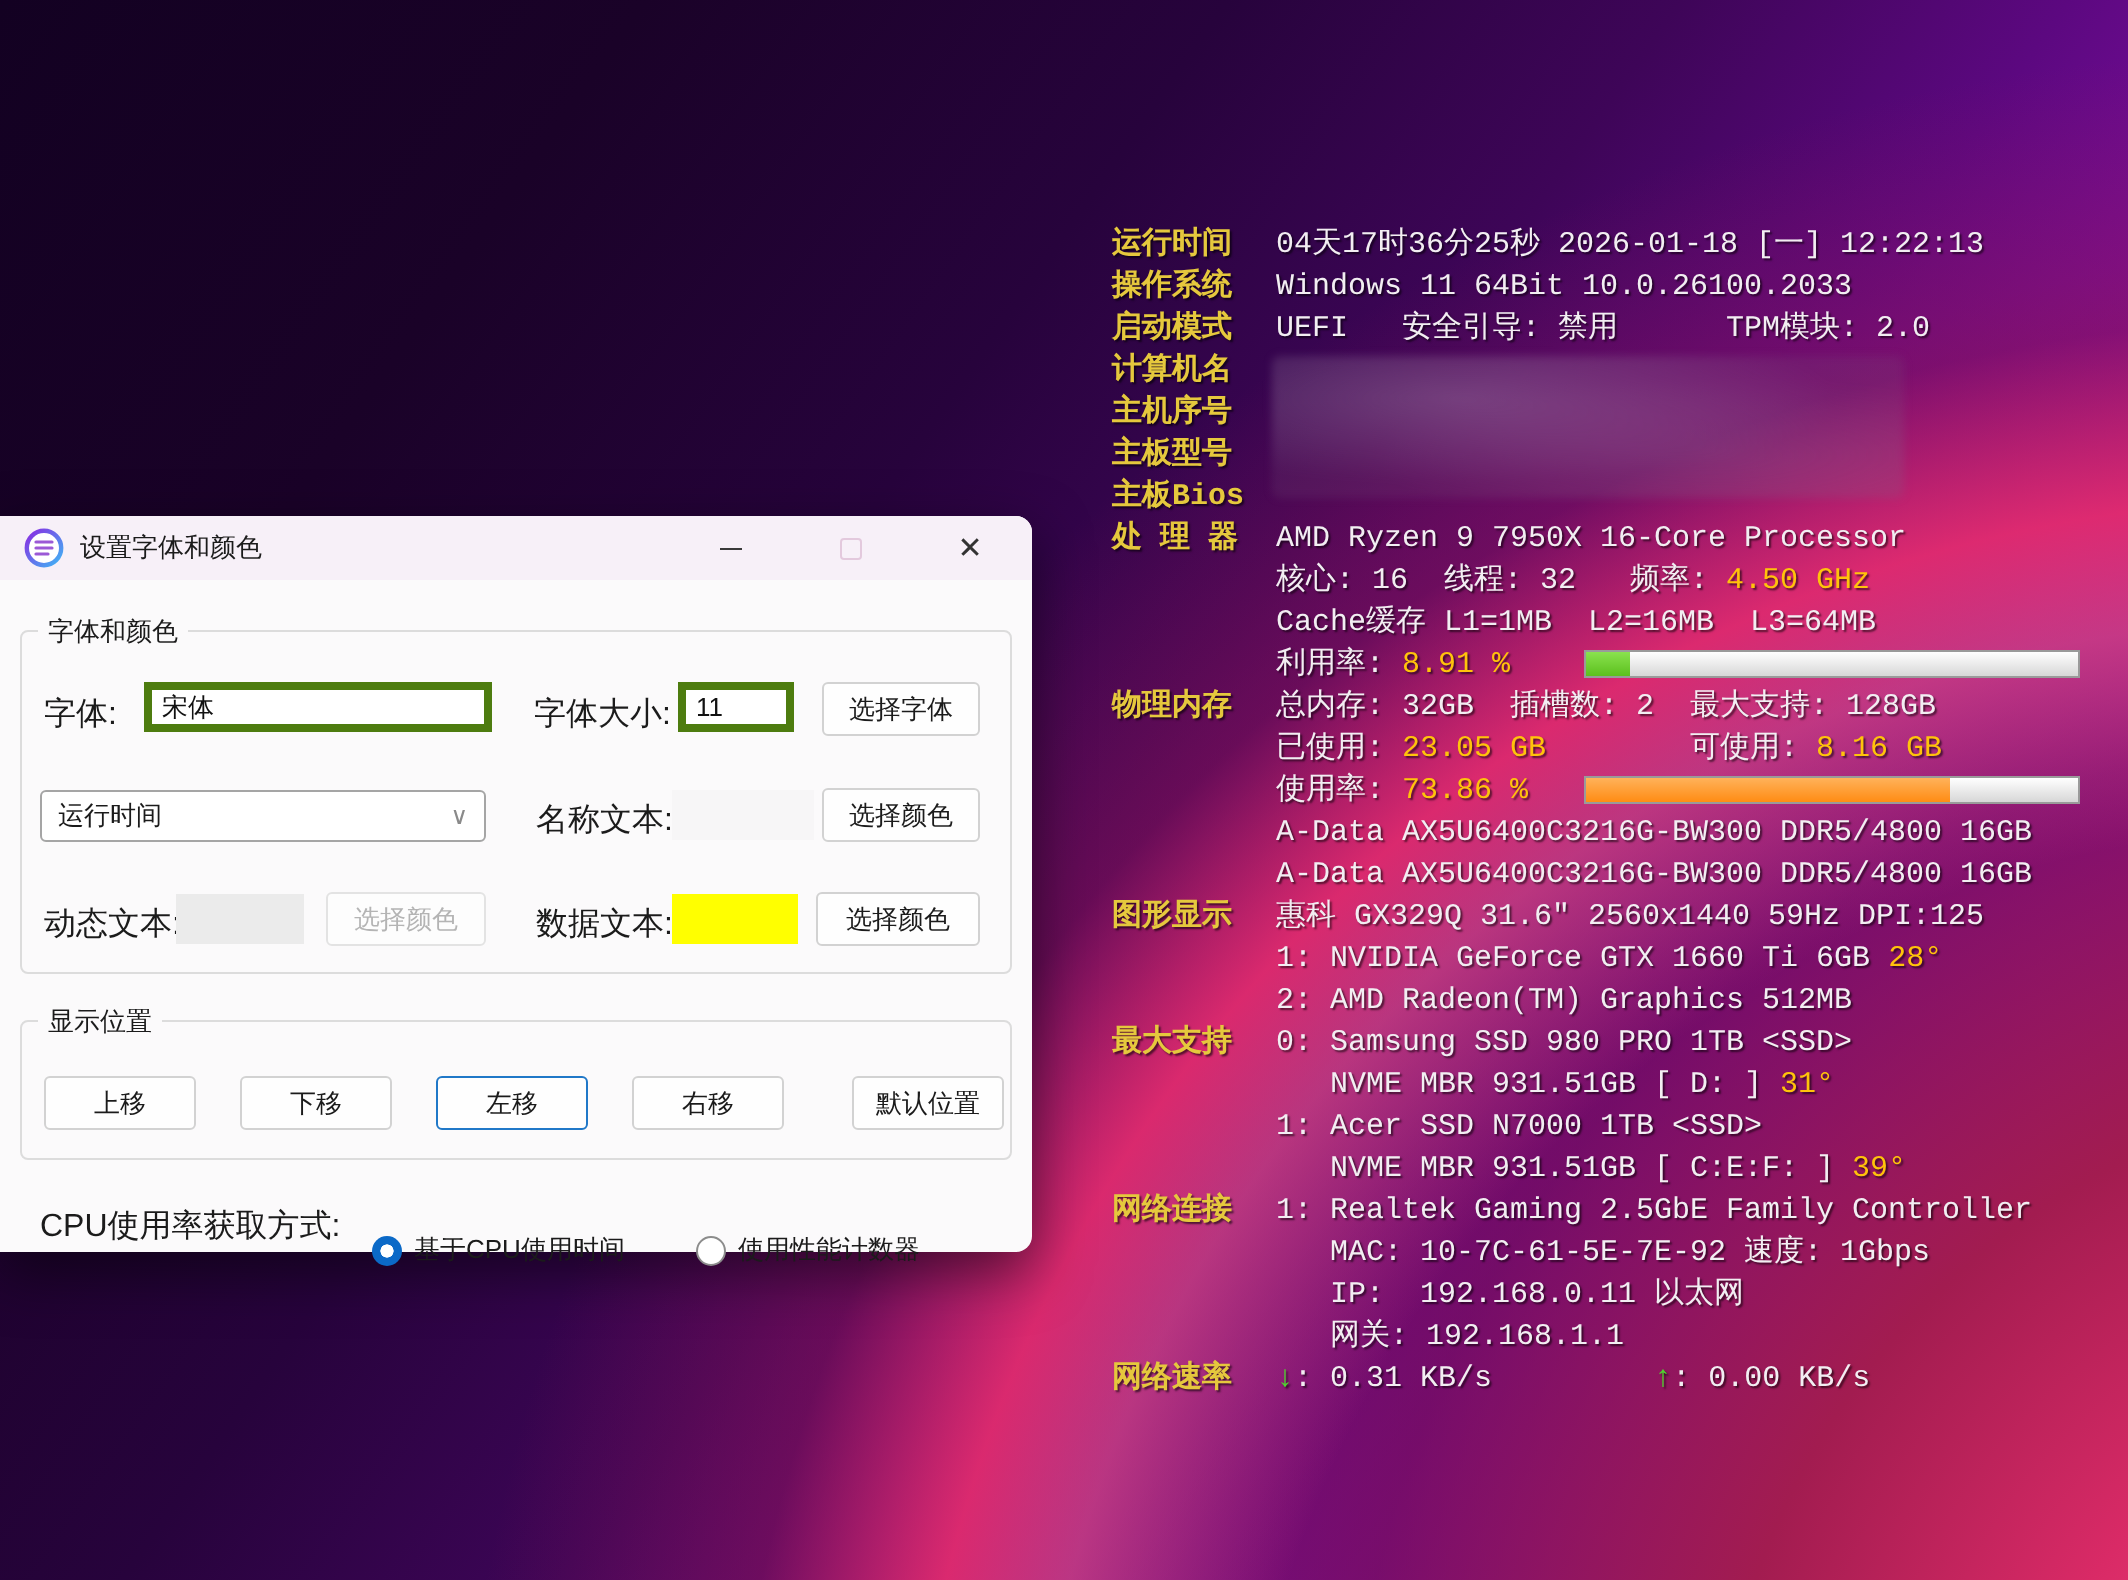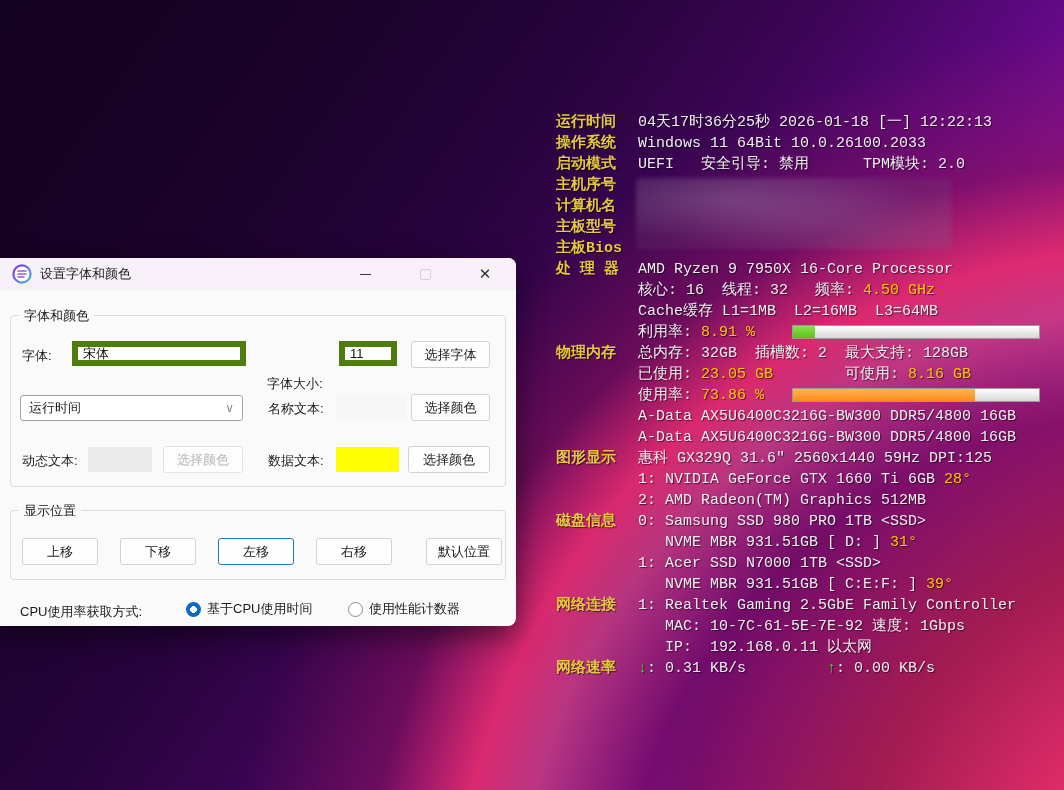--- a/index.html
+++ b/index.html
@@ -71,78 +71,79 @@
   .fieldset {
     position:absolute; border:1px solid #dcdcdc; border-radius:4px; background:transparent;
   }
   .fieldset .legend {
     position:absolute; top:-9px; left:8px; background:#fbfafb;
     padding:0 5px; font-size:13px; color:#1b1b1b;text-align:right;
   }
   #fs-font { left:10px; top:57px; width:496px; height:172px; }
   #fs-pos  { left:10px; top:252px; width:496px; height:70px; }
 
-  .lbl { position:absolute; font-size:13px; color:#1b1b1b; white-space:nowrap; }
+  .lbl { position:absolute; font-size:16px; color:#1b1b1b; white-space:nowrap; }
   .tinput {
-    position:absolute; border:6px solid #4d7c0f; background:#fff;
+    position:absolute; border:4px solid #4d7c0f; background:#fff;
     font-size:13px; font-family:"Liberation Sans",sans-serif; padding:0 5px; color:#111;
   }
   .btn {
     position:absolute; height:27px; background:#fefefe; border:1px solid #d2d2d2;
     border-radius:3px; font-size:13px; color:#1b1b1b; text-align:center; line-height:25px;
     cursor:default;
   }
   .btn.focused { border:1px solid #2078c8; }
   .btn.disabled { color:#b4b4b4; border-color:#e3e3e3; background:#fdfdfd; }
   .swatch { position:absolute; height:25px; }
   .dropdown {
     position:absolute; left:20px; top:137px; width:223px; height:26px;
     border:1px solid #a5a5a5; border-radius:3px; background:#fff;
     display:flex; align-items:center; font-size:13px; color:#1b1b1b; padding:0 8px;
   }
   .dropdown .chev { margin-left:auto; color:#8a8a8a; font-size:12px; }
 
-  .radio-group { position:absolute; display:flex; align-items:center; }
+  .radio-group { position:absolute; display:flex; align-items:center;margin-top:16px; }
   .radio { width:15px; height:15px; border-radius:50%; background:#fff; border:1px solid #8c8c8c; }
   .radio.on { border:none; background:radial-gradient(circle, #ffffff 0 3.2px, #0b69c7 3.4px); }
   .radio-label { font-size:13px; color:#1b1b1b; margin-left:6px; }
 </style>
 </head>
 <body>
 
 <div id="screen">
 
   <div id="sysinfo">
     <div id="redacted"></div>
   <div class="info-row"><span class="info-label">运行时间</span><span class="info-content"><span>04天17时36分25秒 2026-01-18 [一] 12:22:13</span></span></div>
       <div class="info-row"><span class="info-label">操作系统</span><span class="info-content"><span>Windows 11 64Bit 10.0.26100.2033</span></span></div>
       <div class="info-row"><span class="info-label">启动模式</span><span class="info-content"><span>UEFI   安全引导: 禁用      TPM模块: 2.0</span></span></div>
+      <div class="info-row"><span class="info-label">计算机名</span><span class="info-content"></span></div>
       <div class="info-row"><span class="info-label">主机序号</span><span class="info-content"></span></div>
-      <div class="info-row"><span class="info-label">计算机名</span><span class="info-content"></span></div>
       <div class="info-row"><span class="info-label">主板型号</span><span class="info-content"></span></div>
       <div class="info-row"><span class="info-label">主板Bios</span><span class="info-content"></span></div>
       <div class="info-row"><span class="info-label">处 理 器</span><span class="info-content"><span>AMD Ryzen 9 7950X 16-Core Processor</span></span></div>
       <div class="info-row"><span class="info-label"></span><span class="info-content"><span>核心: 16  线程: 32   频率: </span><span class="hl">4.50 GHz</span></span></div>
       <div class="info-row"><span class="info-label"></span><span class="info-content"><span>Cache缓存 L1=1MB  L2=16MB  L3=64MB</span></span></div>
       <div class="info-row"><span class="info-label"></span><span class="info-content"><span>利用率: </span><span class="hl">8.91 %</span></span><span class="pbar"><span class="fill green" style="display: block; width: 8.91%;"></span></span></div>
       <div class="info-row"><span class="info-label">物理内存</span><span class="info-content"><span>总内存: 32GB  插槽数: 2  最大支持: 128GB</span></span></div>
       <div class="info-row"><span class="info-label"></span><span class="info-content"><span>已使用: </span><span class="hl">23.05 GB</span><span>        可使用: </span><span class="hl">8.16 GB</span></span></div>
       <div class="info-row"><span class="info-label"></span><span class="info-content"><span>使用率: </span><span class="hl">73.86 %</span></span><span class="pbar"><span class="fill orange" style="display: block; width: 73.86%;"></span></span></div>
       <div class="info-row"><span class="info-label"></span><span class="info-content"><span>A-Data AX5U6400C3216G-BW300 DDR5/4800 16GB</span></span></div>
       <div class="info-row"><span class="info-label"></span><span class="info-content"><span>A-Data AX5U6400C3216G-BW300 DDR5/4800 16GB</span></span></div>
       <div class="info-row"><span class="info-label">图形显示</span><span class="info-content"><span>惠科 GX329Q 31.6″ 2560x1440 59Hz DPI:125</span></span></div>
       <div class="info-row"><span class="info-label"></span><span class="info-content"><span>1: NVIDIA GeForce GTX 1660 Ti 6GB </span><span class="hl">28°</span></span></div>
       <div class="info-row"><span class="info-label"></span><span class="info-content"><span>2: AMD Radeon(TM) Graphics 512MB</span></span></div>
-      <div class="info-row"><span class="info-label">磁盘信息</span><span class="info-content"><span>0: Samsung SSD 980 PRO 1TB &lt;SSD&gt;</span></span></div>
+      <div class="info-row"><span class="info-label">最大支持</span><span class="info-content"><span>0: Samsung SSD 980 PRO 1TB &lt;SSD&gt;</span></span></div>
       <div class="info-row"><span class="info-label"></span><span class="info-content"><span>   NVME MBR 931.51GB [ D: ] </span><span class="hl">31°</span></span></div>
       <div class="info-row"><span class="info-label"></span><span class="info-content"><span>1: Acer SSD N7000 1TB &lt;SSD&gt;</span></span></div>
       <div class="info-row"><span class="info-label"></span><span class="info-content"><span>   NVME MBR 931.51GB [ C:E:F: ] </span><span class="hl">39°</span></span></div>
       <div class="info-row"><span class="info-label">网络连接</span><span class="info-content"><span>1: Realtek Gaming 2.5GbE Family Controller</span></span></div>
       <div class="info-row"><span class="info-label"></span><span class="info-content"><span>   MAC: 10-7C-61-5E-7E-92 速度: 1Gbps</span></span></div>
       <div class="info-row"><span class="info-label"></span><span class="info-content"><span>   IP:  192.168.0.11 以太网</span></span></div>
+      <div class="info-row"><span class="info-label"></span><span class="info-content"><span>   网关: 192.168.1.1</span></span></div>
       <div class="info-row"><span class="info-label">网络速率</span><span class="info-content"><span class="green">↓</span><span>: 0.31 KB/s         </span><span class="green">↑</span><span>: 0.00 KB/s</span></span></div>
     </div>
 
   <div id="dialog">
 
     <div id="titlebar">
       <svg class="app-icon" viewBox="0 0 20 20">
         <defs>
           <linearGradient id="ig" x1="0" y1="0" x2="1" y2="1">
             <stop offset="0" stop-color="#8a2be2"></stop>
@@ -162,21 +163,21 @@
           <span class="sq"></span>
         </div>
       <div class="tb-btn" id="btn-close">✕</div>
     </div>
 
     <div class="fieldset" id="fs-font">
       <span class="legend">字体和颜色</span>
     </div>
     <span class="lbl" style="left:22px; top:89px;">字体:</span>
     <input class="tinput" style="left: 72px; top: 83px; width: 174px; height: 25px;" value="宋体">
-    <span class="lbl" style="left:267px; top:89px;margin-top:28px;">字体大小:</span>
+    <span class="lbl" style="left:267px; top:89px;">字体大小:</span>
     <input class="tinput" style="left: 339px; top: 83px; width: 58px; height: 25px;" value="11">
     <div class="btn" style="left:411px; top:83px; width:79px;">选择字体</div>
 
     <div class="dropdown">
       <span>运行时间</span>
       <span class="chev">∨</span>
     </div>
     <span class="lbl" style="left:268px; top:142px;">名称文本:</span>
     <div class="swatch" style="left: 336px; top: 137px; width: 71px; background: rgb(247, 246, 247);"></div>
     <div class="btn" style="left:411px; top:136px; width:79px;">选择颜色</div>

